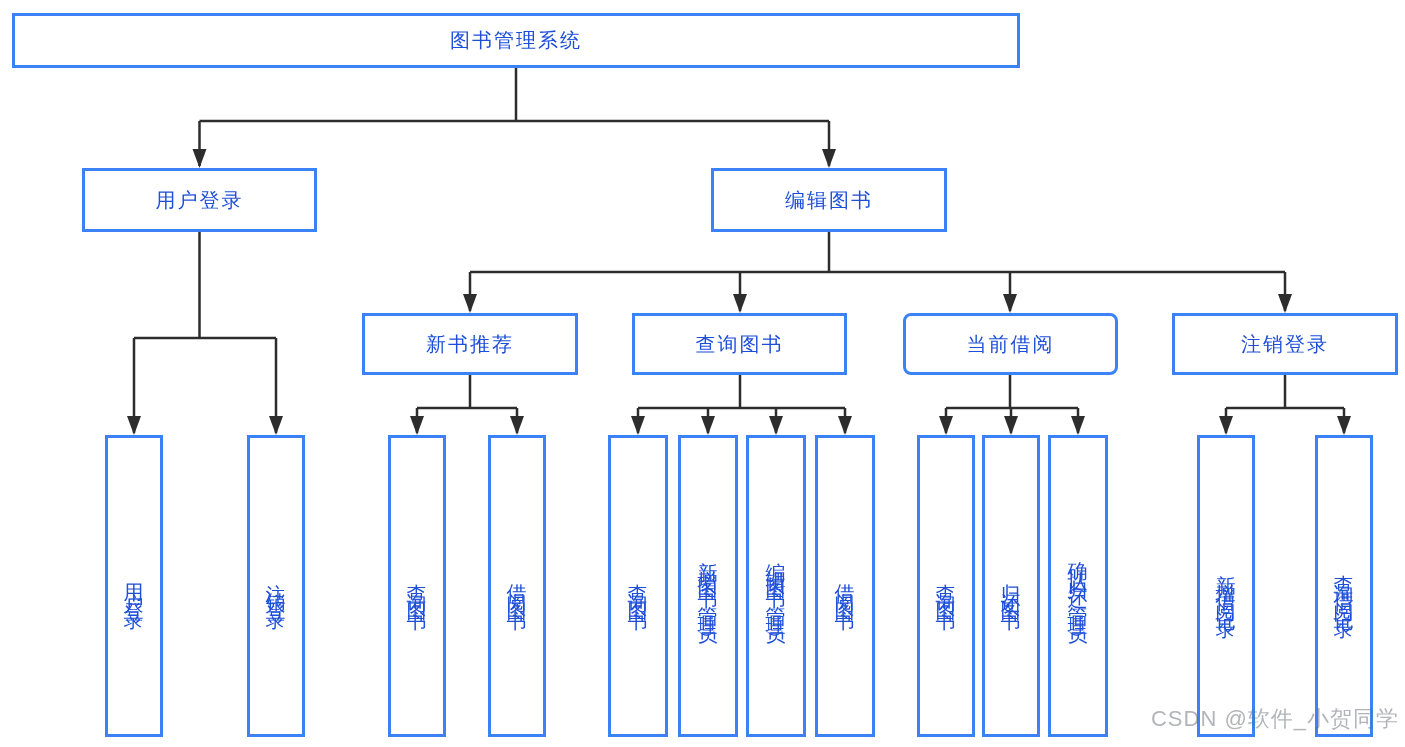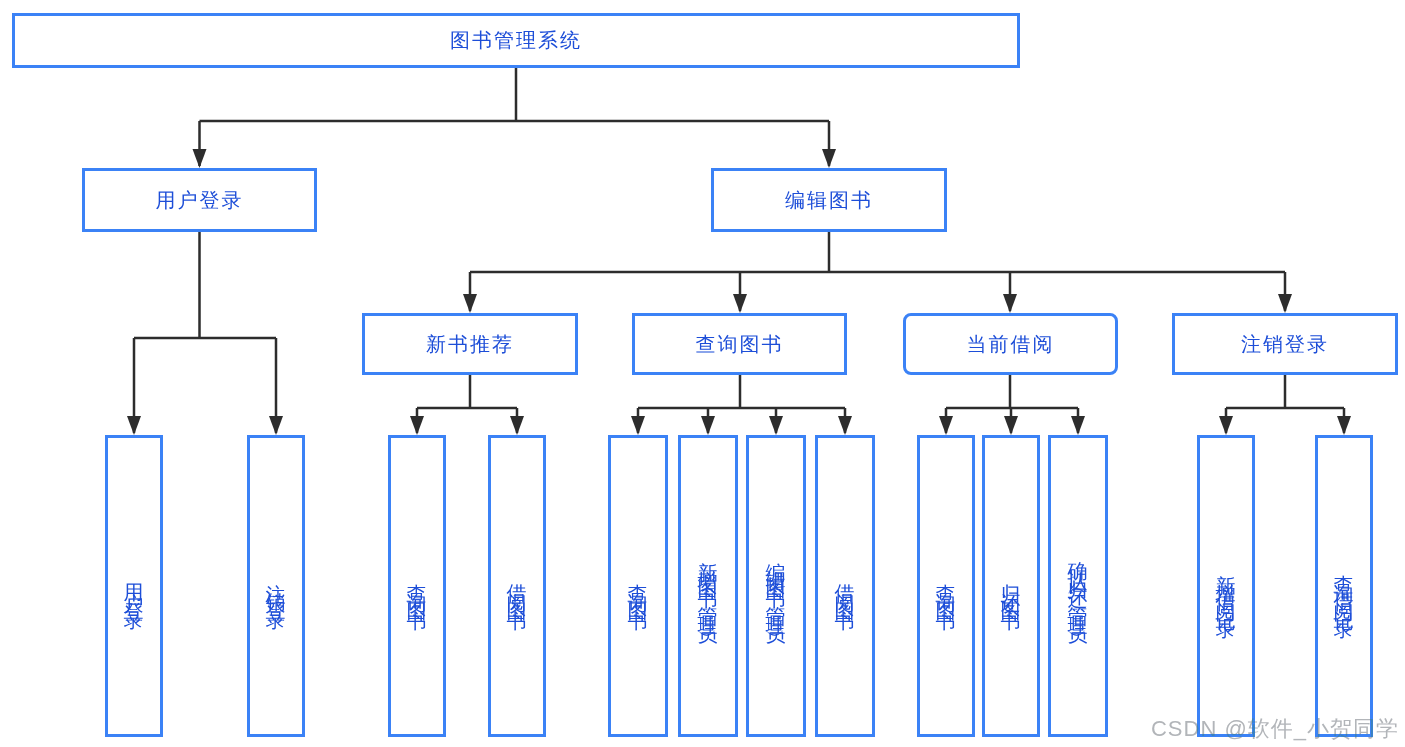--- a/index.html
+++ b/index.html
@@ -45,21 +45,21 @@
   .l-bb-add{left:678px;width:60px;}
   .l-bb-edit{left:746px;width:60px;}
   .l-bb-borrow{left:815px;width:60px;}
   .l-cb-query{left:917px;width:58px;}
   .l-cb-return{left:982px;width:58px;}
   .l-cb-confirm{left:1048px;width:60px;}
   .l-br-add{left:1197px;width:58px;}
   .l-br-query{left:1315px;width:58px;}
   .watermark{
     position:absolute;
-    right:6px;bottom:3px;
+    right:6px;bottom:13px;
     font-size:22px;
     color:#b2b5b9;
     letter-spacing:1px;
     z-index:3;
     mix-blend-mode:darken;
     white-space:nowrap;
   }
 </style>
 </head>
 <body>

